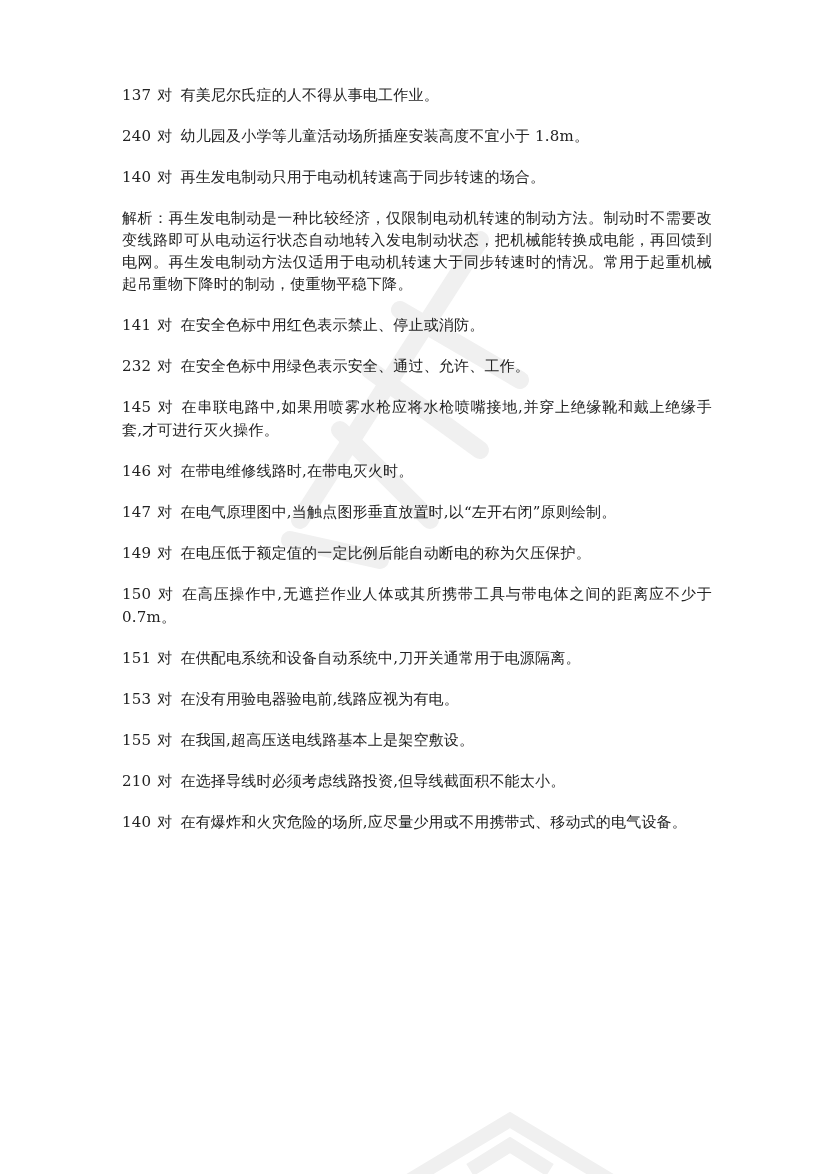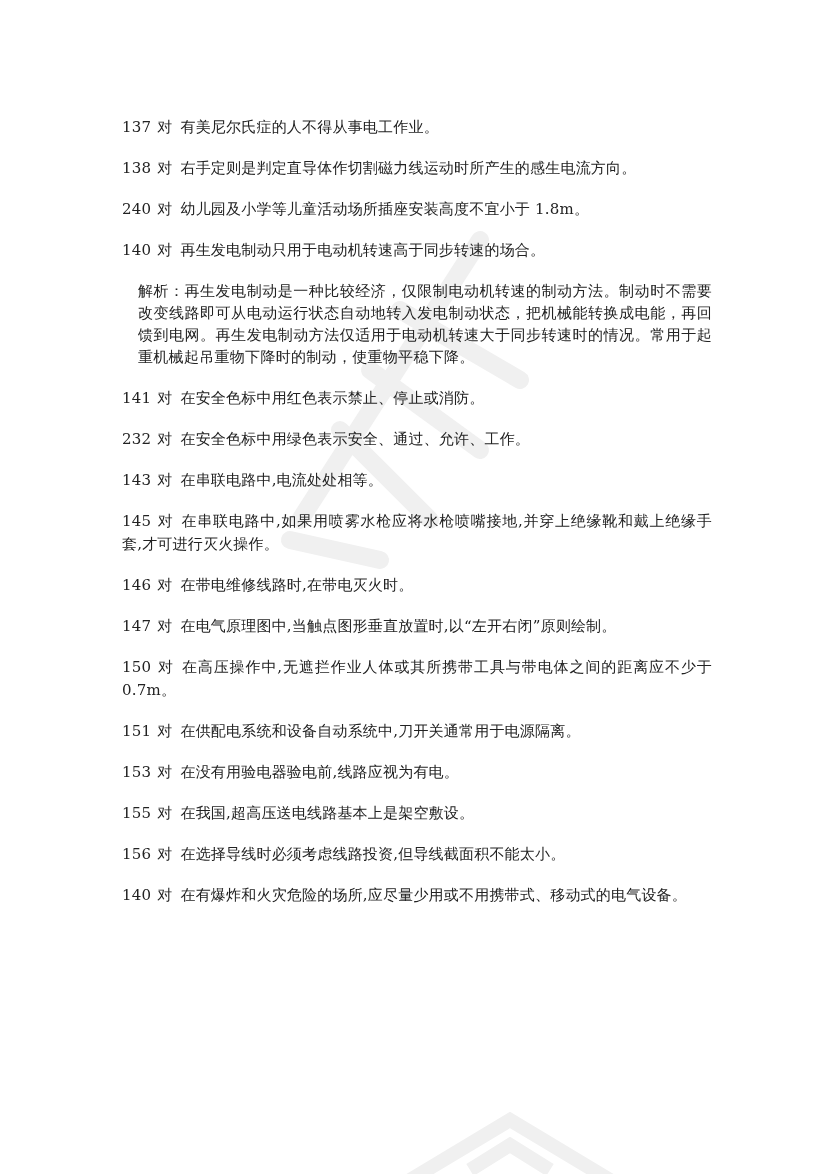--- a/index.html
+++ b/index.html
@@ -22,37 +22,37 @@
       background: #ffffff;
     }
     .watermark {
       position: absolute;
       pointer-events: none;
       z-index: 0;
     }
     .content {
       position: absolute;
       left: 122px;
-      top: 116px;
+      top: 84px;
       width: 590px;
       z-index: 1;
     }
     .item {
       font-size: 15px;
       line-height: 23px;
       margin: 0 0 18px 0;
       letter-spacing: 0.2px;
       text-align: justify;
     }
     .item .num { margin-right: 6px; }
     .item .ans { margin-right: 8px; }
     .analysis {
       font-size: 15px;
       line-height: 22px;
-      margin: 0 0 19px 16px;
+      margin: 0 0 19px 0;
       letter-spacing: 0.3px;
       text-align: justify;
     }
   </style>
 </head>
 <body>
 
 <div class="page">
 
   <svg class="watermark" style="left:230px; top:220px;" width="320" height="360" viewBox="0 0 320 360">
@@ -70,62 +70,59 @@
       <path d="M70 60 L110 35 L150 60"></path>
     </g>
   </svg>
 
   <div class="content">
 
     <p class="item">
       <span class="num">137</span><span class="ans">对</span><span>有美尼尔氏症的人不得从事电工作业。</span>
     </p>
     <p class="item">
-      <span class="num">138</span><span class="ans">对</span><span>右手定则是判定直导体作切割磁力线运动时所产生的感生电流方向。</span>
-    </p>
-    <p class="item">
       <span class="num">240</span><span class="ans">对</span><span>幼儿园及小学等儿童活动场所插座安装高度不宜小于 1.8m。</span>
     </p>
     <p class="item">
       <span class="num">140</span><span class="ans">对</span><span>再生发电制动只用于电动机转速高于同步转速的场合。</span>
     </p>
 
     <p class="analysis">解析：再生发电制动是一种比较经济，仅限制电动机转速的制动方法。制动时不需要改变线路即可从电动运行状态自动地转入发电制动状态，把机械能转换成电能，再回馈到电网。再生发电制动方法仅适用于电动机转速大于同步转速时的情况。常用于起重机械起吊重物下降时的制动，使重物平稳下降。</p>
 
     <p class="item">
       <span class="num">141</span><span class="ans">对</span><span>在安全色标中用红色表示禁止、停止或消防。</span>
     </p>
     <p class="item">
       <span class="num">232</span><span class="ans">对</span><span>在安全色标中用绿色表示安全、通过、允许、工作。</span>
     </p>
     <p class="item">
-      <span class="num">143</span><span class="ans">对</span><span>在串联电路中,电流处处相等。</span>
-    </p>
-    <p class="item">
       <span class="num">145</span><span class="ans">对</span><span>在串联电路中,如果用喷雾水枪应将水枪喷嘴接地,并穿上绝缘靴和戴上绝缘手套,才可进行灭火操作。</span>
     </p>
     <p class="item">
       <span class="num">146</span><span class="ans">对</span><span>在带电维修线路时,在带电灭火时。</span>
     </p>
     <p class="item">
       <span class="num">147</span><span class="ans">对</span><span>在电气原理图中,当触点图形垂直放置时,以“左开右闭”原则绘制。</span>
+    </p>
+    <p class="item">
+      <span class="num">149</span><span class="ans">对</span><span>在电压低于额定值的一定比例后能自动断电的称为欠压保护。</span>
     </p>
     <p class="item">
       <span class="num">150</span><span class="ans">对</span><span>在高压操作中,无遮拦作业人体或其所携带工具与带电体之间的距离应不少于 0.7m。</span>
     </p>
     <p class="item">
       <span class="num">151</span><span class="ans">对</span><span>在供配电系统和设备自动系统中,刀开关通常用于电源隔离。</span>
     </p>
     <p class="item">
       <span class="num">153</span><span class="ans">对</span><span>在没有用验电器验电前,线路应视为有电。</span>
     </p>
     <p class="item">
       <span class="num">155</span><span class="ans">对</span><span>在我国,超高压送电线路基本上是架空敷设。</span>
     </p>
     <p class="item">
-      <span class="num">156</span><span class="ans">对</span><span>在选择导线时必须考虑线路投资,但导线截面积不能太小。</span>
+      <span class="num">210</span><span class="ans">对</span><span>在选择导线时必须考虑线路投资,但导线截面积不能太小。</span>
     </p>
     <p class="item">
       <span class="num">140</span><span class="ans">对</span><span>在有爆炸和火灾危险的场所,应尽量少用或不用携带式、移动式的电气设备。</span>
     </p>
 
   </div>
 </div>
 
 </body></html>

